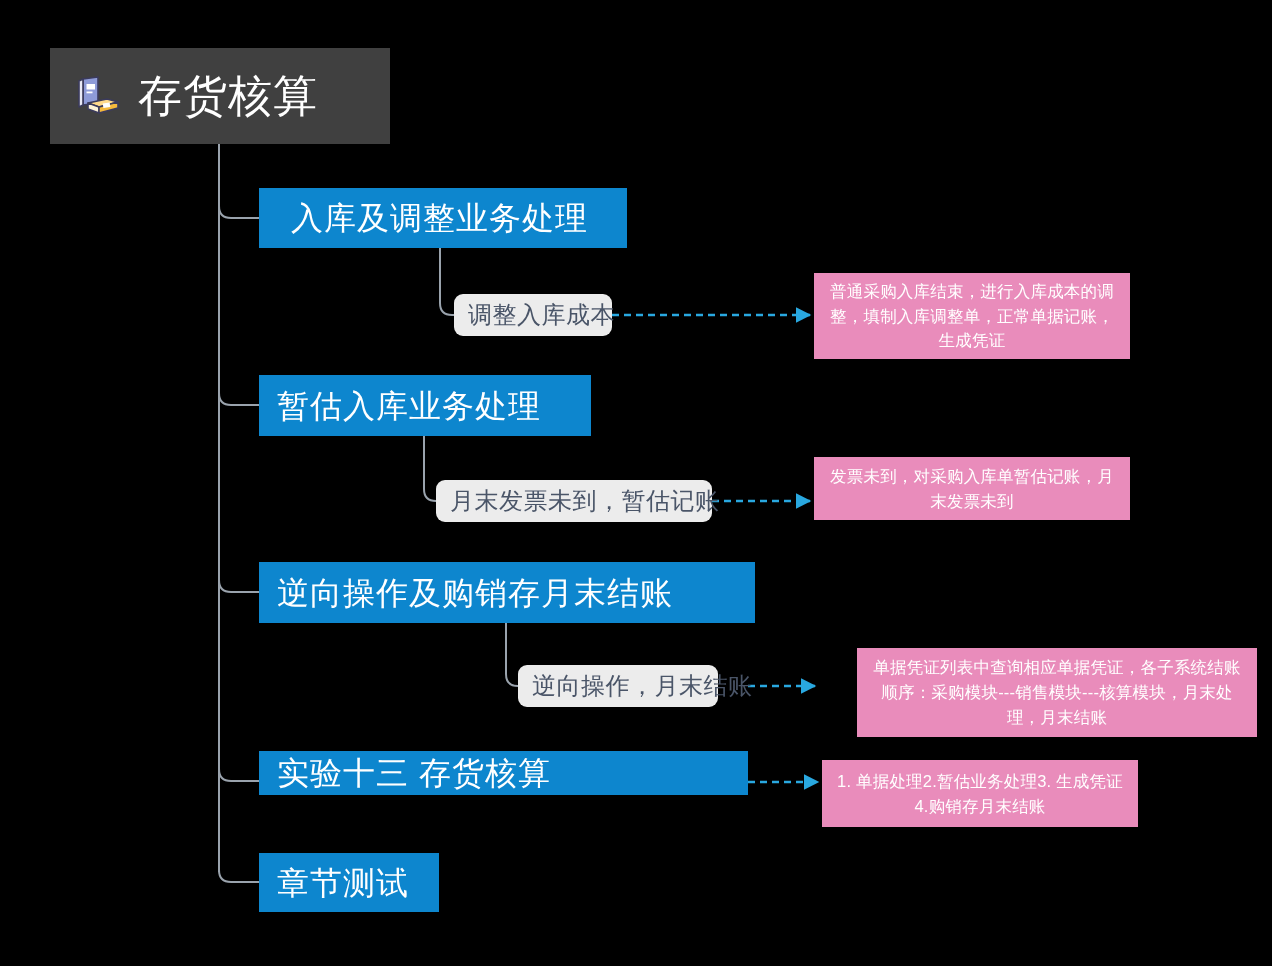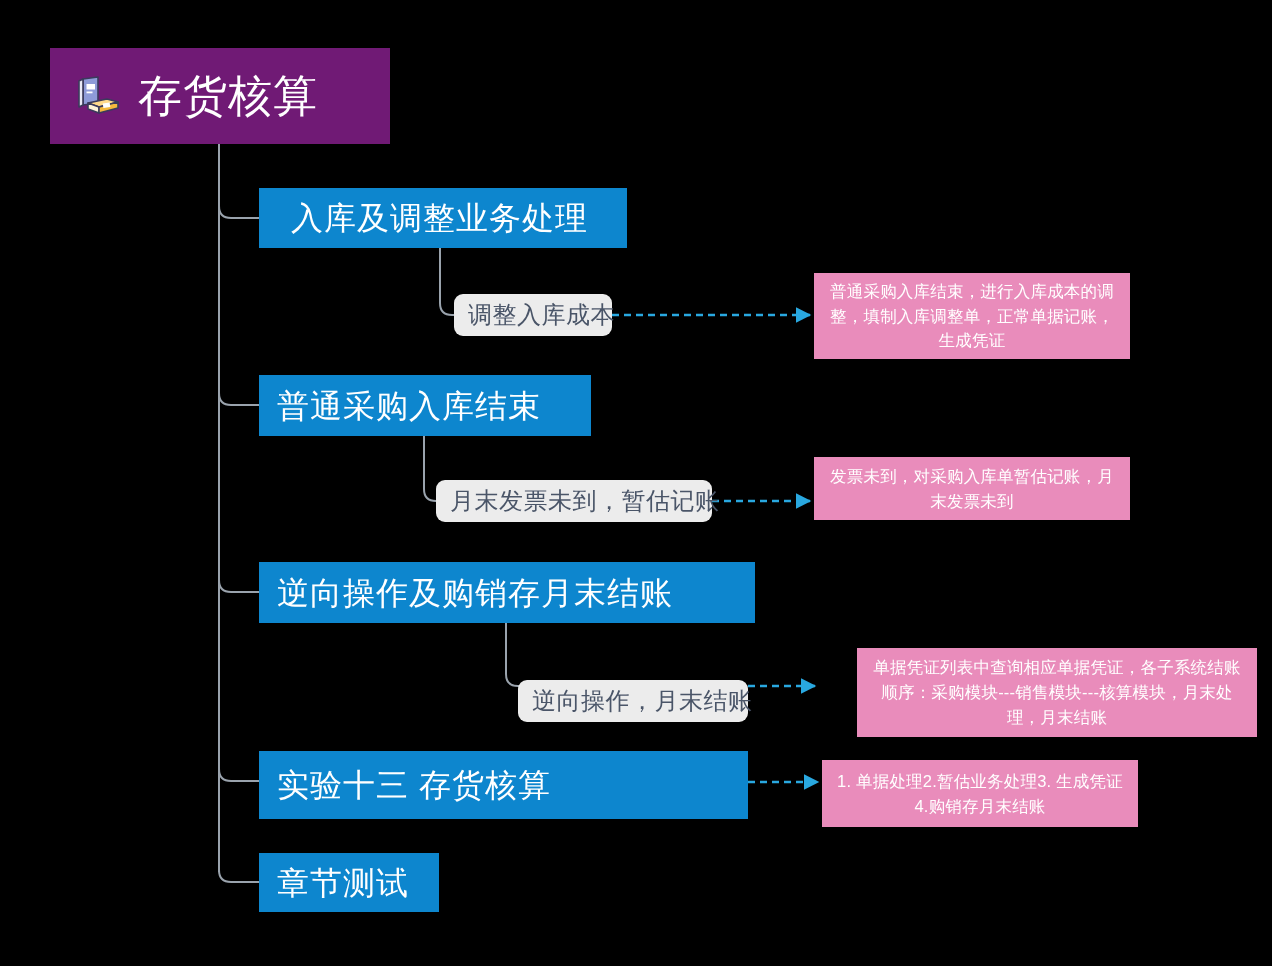--- a/index.html
+++ b/index.html
@@ -29,21 +29,21 @@
   }
   .node {
     position: absolute;
     box-sizing: border-box;
     display: flex;
     align-items: center;
     white-space: nowrap;
   }
   
   .root-node {
-    background: #701a75;
+    background: #404040;
     color: #ffffff;
     left: 50px;
     top: 48px;
     width: 340px;
     height: 96px;
     padding-left: 24px;
     gap: 18px;
   }
   .root-label {
     font-size: 44px;
@@ -149,44 +149,44 @@
       <rect x="29" y="28" width="7" height="4.5" fill="#ffffff" transform="rotate(-8 32 30)"></rect>
     </svg>
     <span class="root-label">存货核算</span>
   </div>
 
   <div class="node topic-node" style="left:259px; top:188px; width:368px; height:60px;padding-left:32px;">
     <span class="topic-label">入库及调整业务处理</span>
   </div>
 
   <div class="node topic-node" style="left:259px; top:375px; width:332px; height:61px;">
-    <span class="topic-label">普通采购入库结束</span>
+    <span class="topic-label">暂估入库业务处理</span>
   </div>
 
   <div class="node topic-node" style="left:259px; top:562px; width:496px; height:61px;">
     <span class="topic-label">逆向操作及购销存月末结账</span>
   </div>
 
-  <div class="node topic-node" style="left:259px; top:751px; width:489px; height:68px;">
+  <div class="node topic-node" style="left:259px; top:751px; width:489px; height:44px;">
     <span class="topic-label">实验十三 存货核算</span>
   </div>
 
   <div class="node topic-node" style="left:259px; top:853px; width:180px; height:59px;">
     <span class="topic-label">章节测试</span>
   </div>
 
   <div class="node sub-node" style="left:454px; top:294px; width:158px; height:42px;">
     <span class="sub-label">调整入库成本</span>
   </div>
 
   <div class="node sub-node" style="left:436px; top:480px; width:276px; height:42px;">
     <span class="sub-label">月末发票未到，暂估记账</span>
   </div>
 
-  <div class="node sub-node" style="left:518px; top:680px; width:230px; height:42px;">
+  <div class="node sub-node" style="left:518px; top:665px; width:200px; height:42px;">
     <span class="sub-label">逆向操作，月末结账</span>
   </div>
 
   <div class="note-node" style="left:814px; top:273px; width:316px; height:86px;">
     <span class="note-text">普通采购入库结束，进行入库成本的调整，填制入库调整单，正常单据记账，生成凭证</span>
   </div>
 
   <div class="note-node" style="left:814px; top:457px; width:316px; height:63px;">
     <span class="note-text">发票未到，对采购入库单暂估记账，月末发票未到</span>
   </div>

